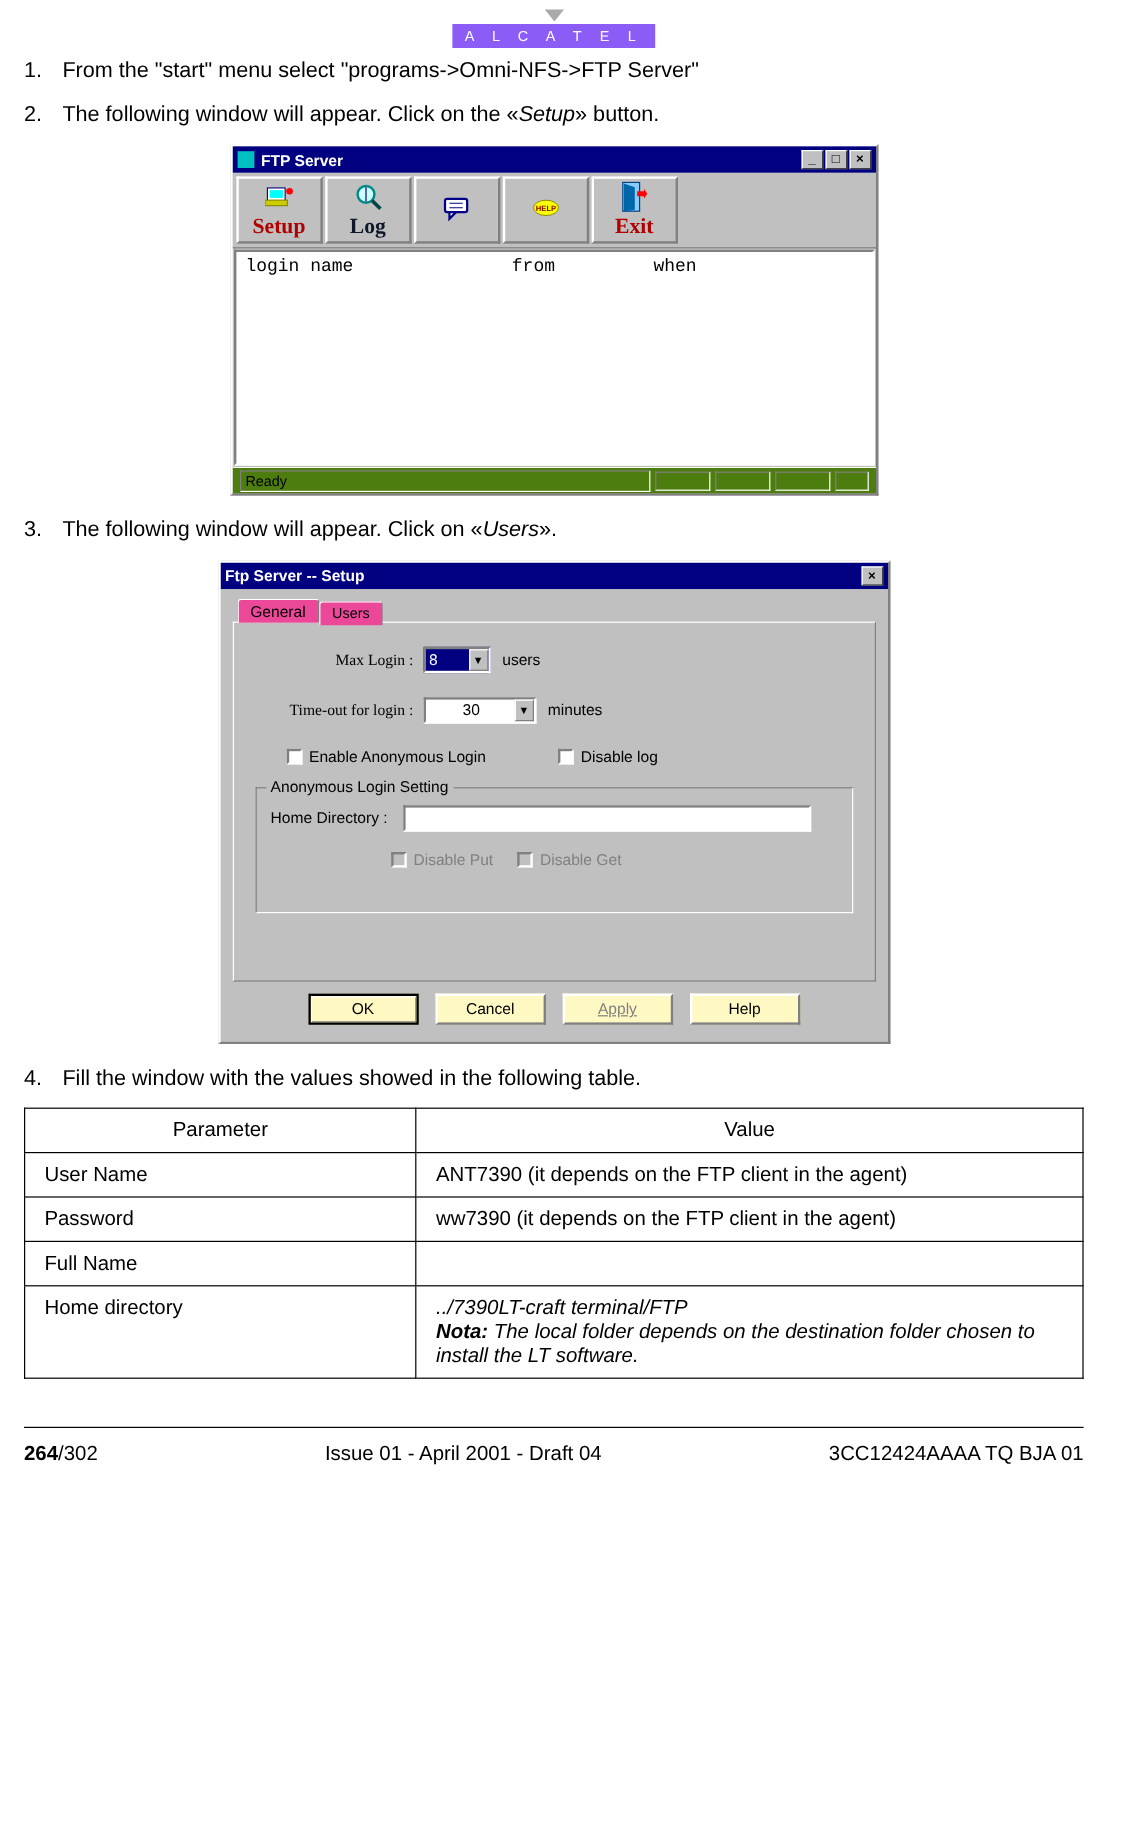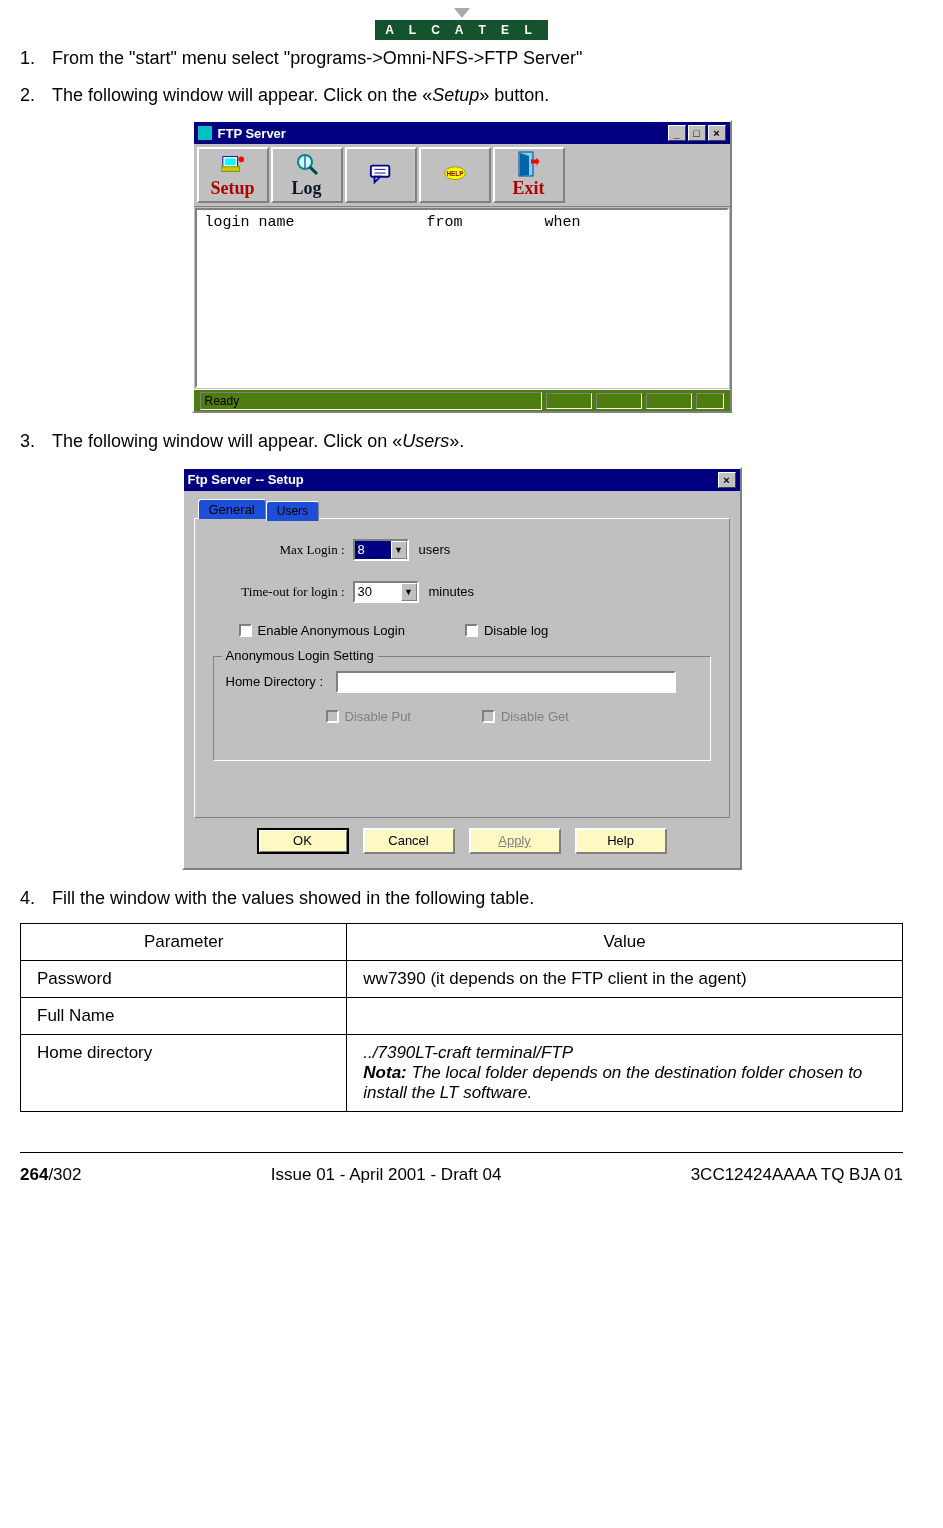--- a/index.html
+++ b/index.html
@@ -8,26 +8,26 @@
       background: #fff;
       width: 943px;
       margin: 0 auto;
       padding: 0;
       color: #000;
     }
     .page { padding: 0 40px 0 20px; }
     .logo-wrap { text-align: center; padding: 8px 0 6px; }
     .logo {
       display: inline-block;
-      background: #14532d;
+      background: #8b5cf6;
       color: #fff;
       font-size: 12px;
       letter-spacing: 6px;
       padding: 3px 10px;
-      font-weight: bold;
+      font-weight: normal;
     }
     .logo-triangle {
       width: 0; height: 0;
       border-left: 8px solid transparent;
       border-right: 8px solid transparent;
       border-top: 10px solid #aaa;
       margin: 0 auto 2px;
     }
     h1.section-title {
       font-size: 26px;
@@ -126,21 +126,21 @@
       border: 1px solid #808080;
       border-right-color:#fff; border-bottom-color:#fff;
       height: 16px; margin-left: 4px;
     }
     .sb-text { flex:1; border:1px solid #808080; border-right-color:#fff; border-bottom-color:#fff; padding:0 4px; height:18px; line-height:16px;}
     
     .win2 { width: 560px; }
     .dlg-body { background: #c0c0c0; padding: 8px 10px 10px; position: relative; }
     .tabs { display: flex; margin-bottom: -1px; padding-left: 4px; }
     .tab {
-      background: #1d4ed8;
+      background: #ec4899;
       border: 1px solid #fff;
       border-bottom: none;
       border-right-color: #808080;
       border-radius: 3px 3px 0 0;
       padding: 2px 10px;
       font-size: 13px;
       margin-right: 0px;
       position: relative;
     }
     .tab.inactive { top: 2px; font-size:12px; color:#000; border-right-color:#808080;}
@@ -165,21 +165,21 @@
     .combo.sel { background:#000080; color:#fff; }
     .combo input {
       border: none; background: transparent; color: inherit;
       width: 36px; padding: 0 3px; font-size: 13px; height: 18px;
     }
     .combo .dd {
       width: 16px; height: 18px; background: #c0c0c0;
       border: 1px solid #fff; border-right-color:#808080; border-bottom-color:#808080;
       font-size: 9px; text-align: center; line-height: 16px; color:#000;
     }
-    .combo.wide input { width: 46px; color:#000; }
+    .combo.wide input { width: 46px; color:#000;margin-left:28px; }
     .combo.wide { background:#fff; color:#000;}
     .unit { margin-left: 10px; }
     .chk-row { display:flex; gap: 60px; font-size:13px; margin: 0 0 18px 26px; }
     .chk { display:inline-flex; align-items:center; gap:6px; }
     .chkbox {
       width: 13px; height: 13px; background:#fff;
       border: 2px solid #808080; border-right-color:#fff; border-bottom-color:#fff;
       display:inline-block;
     }
     .chk.disabled { color:#808080; }
@@ -380,21 +380,21 @@
               <span class="chkbox"></span>
                 <span>Disable log</span>
             </span>
           </div>
           <div class="groupbox">
             <span class="legend">Anonymous Login Setting</span>
             <div class="form-row" style="margin-bottom:16px;">
               <span style="width:110px;">Home Directory :</span>
               <span class="text-input"></span>
             </div>
-            <div class="chk-row" style="margin-left:100px; gap:71px;">
+            <div class="chk-row" style="margin-left:100px; gap:20px;">
               <span class="chk disabled">
                 <span class="chkbox"></span>
                   <span>Disable Put</span>
               </span>
               <span class="chk disabled">
                 <span class="chkbox"></span>
                   <span>Disable Get</span>
               </span>
             </div>
           </div>
@@ -416,20 +416,24 @@
       <span class="num">4.</span>
       <span>Fill the window with the values showed in the following table.</span>
     </li>
   </ol>
 
   <table class="params">
     <tbody>
         <tr>
       <th style="width:37%">Parameter</th>
       <th>Value</th>
+    </tr>
+    <tr>
+      <td>User Name</td>
+      <td>ANT7390 (it depends on the FTP client in the agent)</td>
     </tr>
     <tr>
       <td>Password</td>
       <td>ww7390 (it depends on the FTP client in the agent)</td>
     </tr>
     <tr>
       <td>Full Name</td>
       <td></td>
     </tr>
     <tr>

